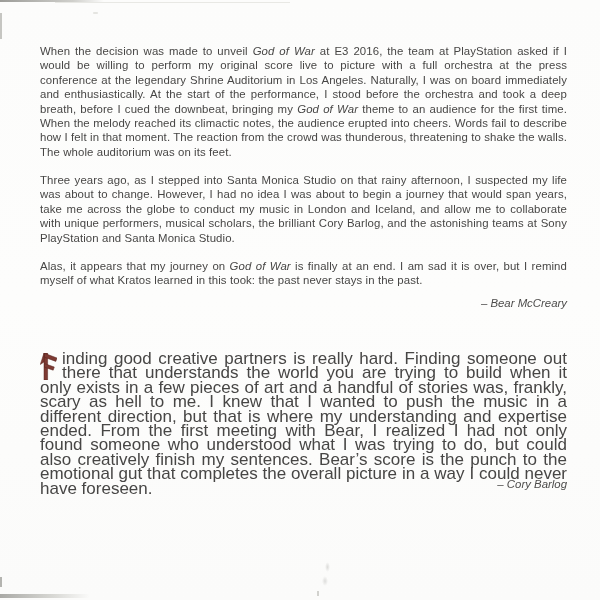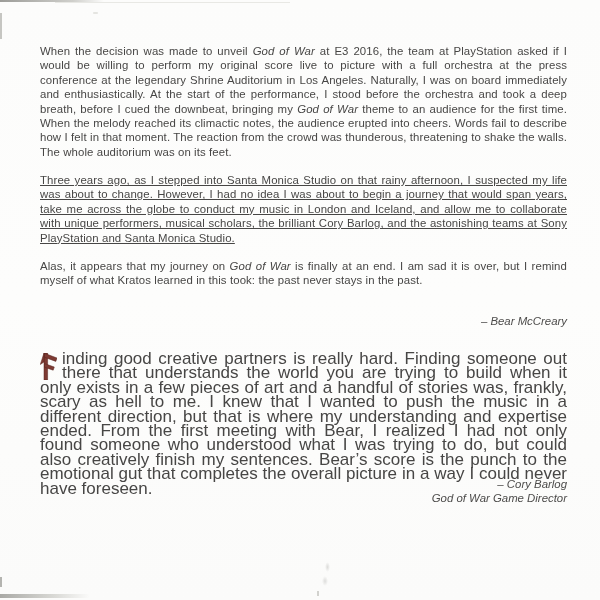--- a/index.html
+++ b/index.html
@@ -42,23 +42,23 @@
     position: absolute;
     width: 527px;
     margin: 0;
     font-size: 11.4px;
     line-height: 14.4px;
     text-align: right;
     font-style: italic;
     color: #4c4b4a;
   }
   #bear-para-1 { top: 44px; }
-  #bear-para-2 { top: 173px; text-decoration: underline; }
+  #bear-para-2 { top: 173px; }
   #bear-para-3 { top: 259px; }
-  #bear-sig    { top: 296px; margin-top: 18px; }
+  #bear-sig    { top: 296px; }
   #cory-para   { top: 352px; letter-spacing: 0; font-size: 17px; }
   #cory-sig    { top: 477px; }
 
   .dropcap-wrap {
     float: left;
     width: 17px;
     height: 27px;
     margin: 1px 5px 0 0;
   }
   .sr-only {
@@ -136,16 +136,16 @@
 
     <p class="para" id="cory-para"><span class="dropcap-wrap"><svg width="17" height="27" viewBox="0 0 17 27" aria-hidden="true">
             <g fill="#7d3a33" stroke="#58241f" stroke-width="0.5">
               <polygon points="4,0 7.6,0 7.6,27 4,27"></polygon>
               <polygon points="4,0 4,9 0.3,11.5"></polygon>
               <polygon points="4.5,0.3 17,5 15.8,8.4 4.5,4.2"></polygon>
               <polygon points="4.5,10.6 14.3,14 13.2,17.2 4.5,14.2"></polygon>
             </g>
           </svg><span class="sr-only">F</span></span><span>inding good creative partners is really hard. Finding someone out there that understands the world you are trying to build when it only exists in a few pieces of art and a handful of stories was, frankly, scary as hell to me. I knew that I wanted to push the music in a different direction, but that is where my understanding and expertise ended. From the first meeting with Bear, I realized I had not only found someone who understood what I was trying to do, but could also creatively finish my sentences. Bear’s score is the punch to the emotional gut that completes the overall picture in a way I could never have foreseen.</span></p>
 
-    <p class="sig" id="cory-sig"><span>– Cory Barlog</span><br><span>God of War Game Director</span></p>
+    <p class="sig" id="cory-sig"><span>– Cory Barlog</span><br></p>
 
   </div>
 </div>
 
 </body></html>

